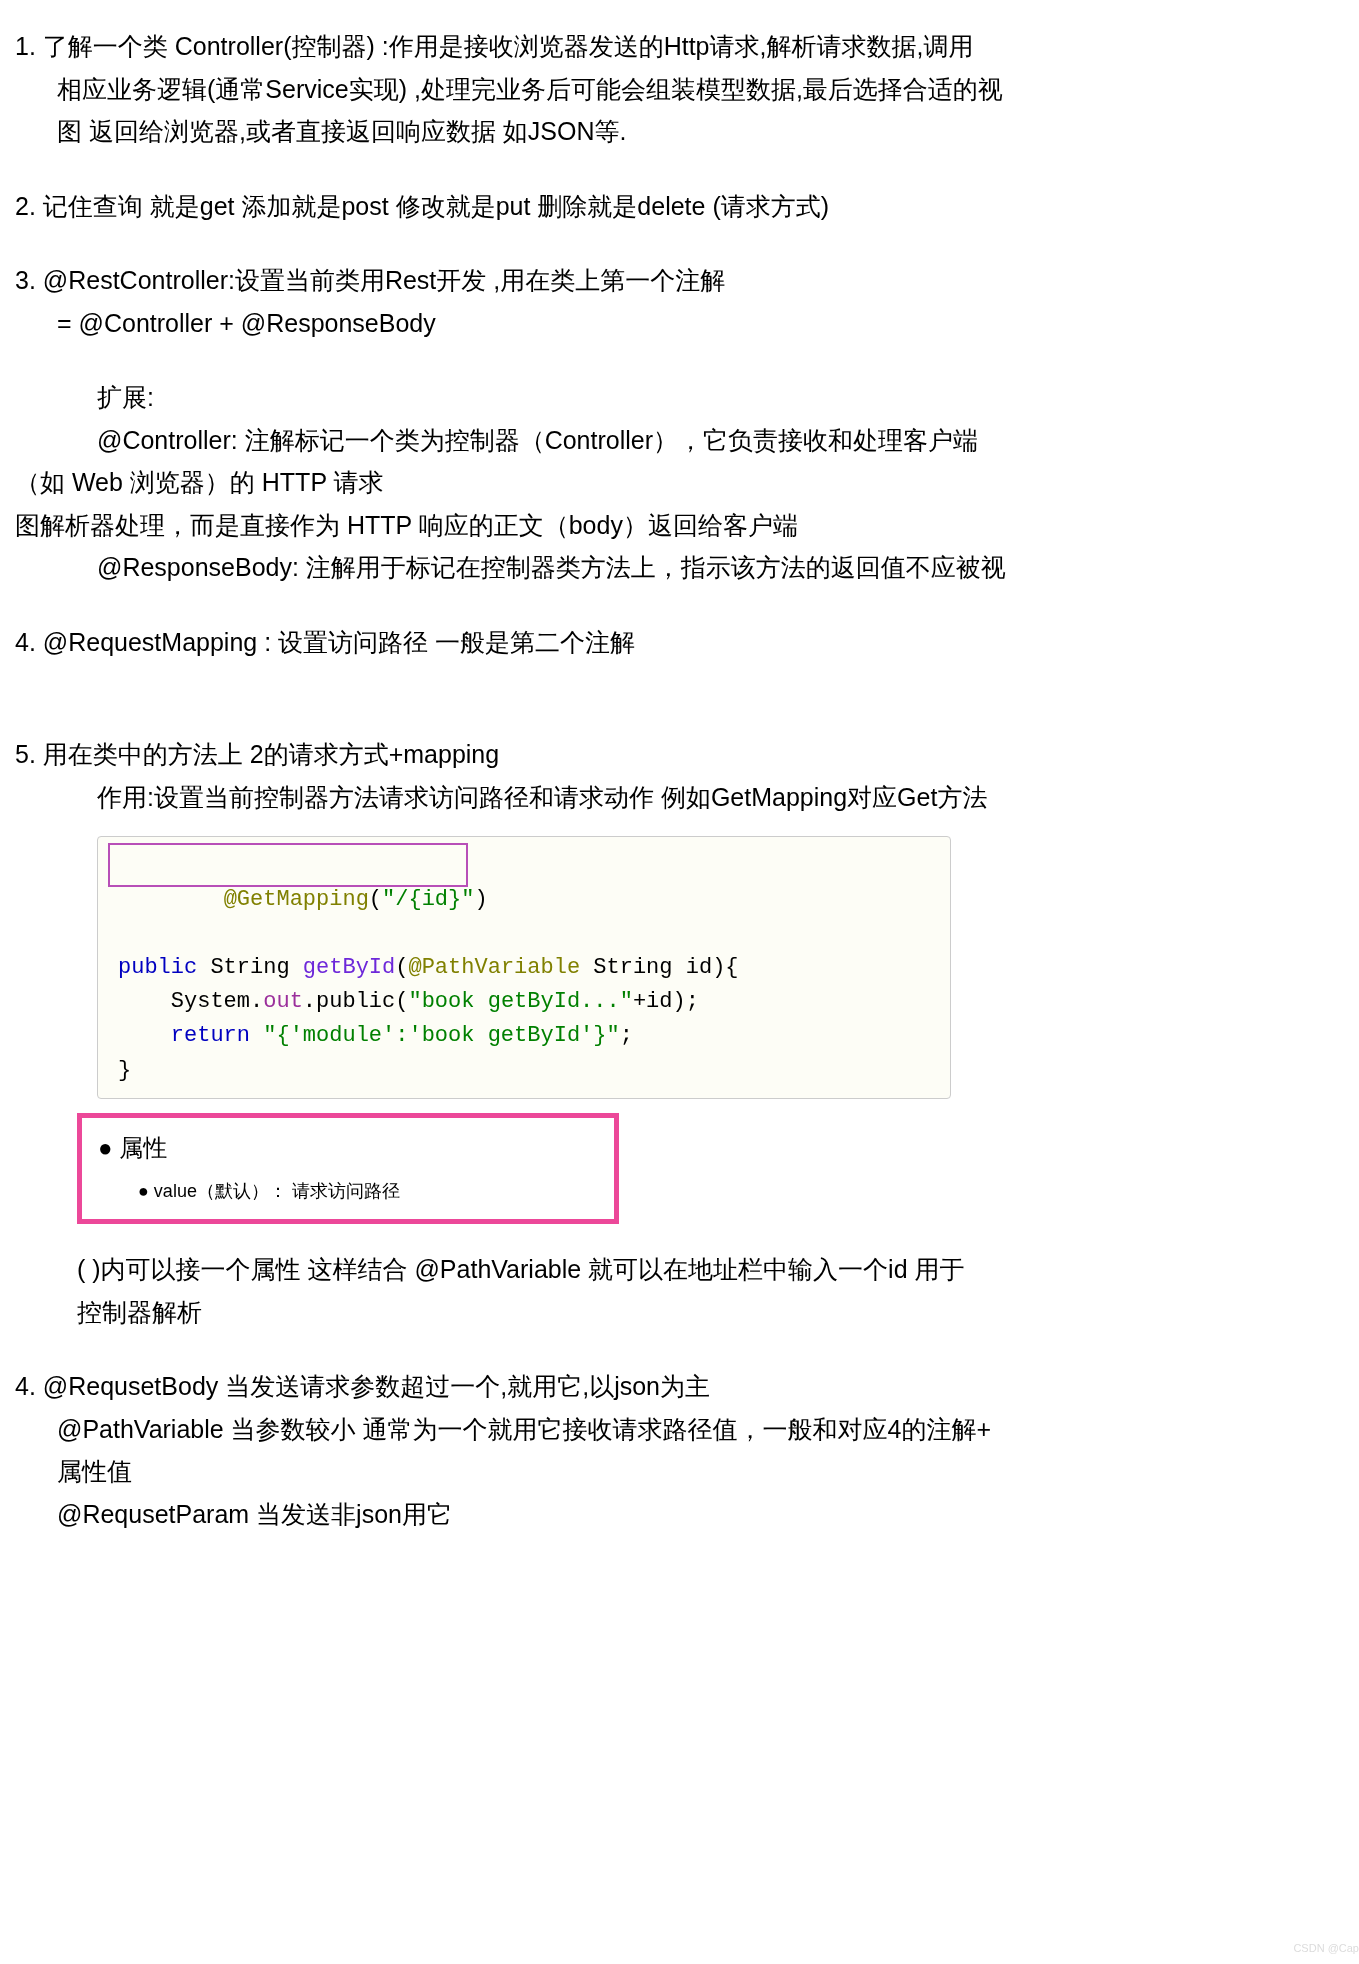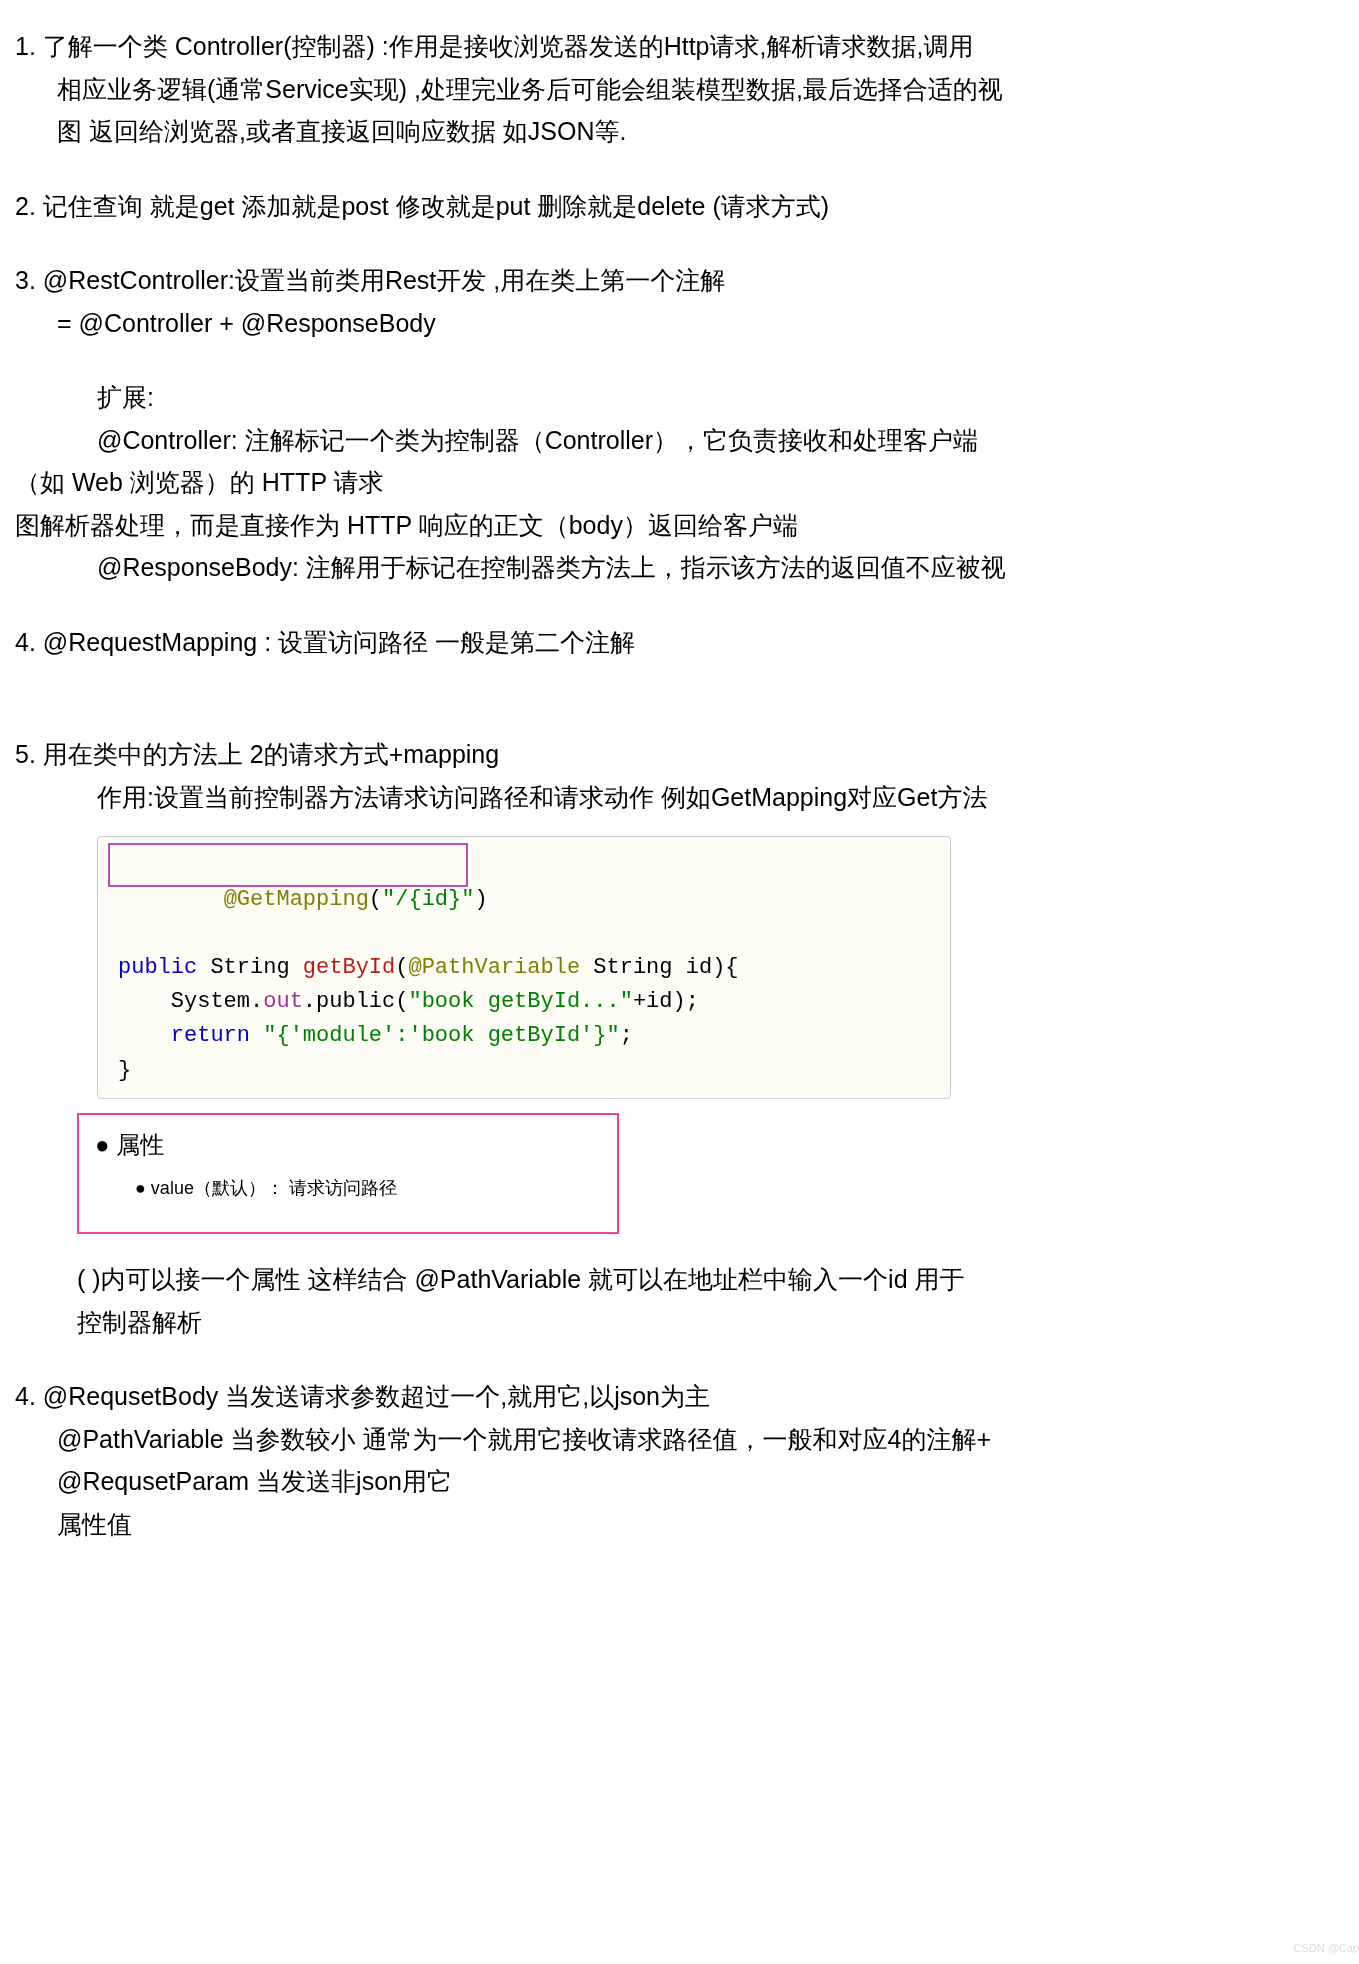--- a/index.html
+++ b/index.html
@@ -64,41 +64,41 @@
       top: -6px;
       left: -10px;
       width: 360px;
       height: 44px;
       pointer-events: none;
     }
     .attr-block {
       margin-left: 62px;
       margin-top: 14px;
       width: 542px;
-      border: 2px solid #ec4899;
-      padding: 10px 16px 28px 16px;
+      border: 5px solid #ec4899;
+      padding: 10px 16px 12px 16px;
     }
     .attr-line1 {
       font-size: 24px;
     }
     .attr-line2 {
       font-size: 18px;
       padding-left: 40px;
       font-family: "Microsoft YaHei", sans-serif;
       margin-top: 8px;
     }
     .after-attr {
       margin-left: 62px;
       margin-top: 24px;
     }
     .tok-anno { color: #808000; }
     .tok-str { color: #008000; }
     .tok-kw { color: #0000c0; }
     .tok-type { color: #000000; }
-    .tok-method { color: #b91c1c; }
+    .tok-method { color: #6d28d9; }
     .tok-static { color: #9b2f9b; }
     .tok-paren { color: #000000; }
     .watermark {
       position: fixed;
       right: 0;
       bottom: 6px;
       font-size: 11px;
       color: #dcdcdc;
       font-family: sans-serif;
     }
@@ -159,17 +159,17 @@
   <div class="after-attr">
     <span class="line">(   )内可以接一个属性  这样结合 @PathVariable 就可以在地址栏中输入一个id 用于</span>
     <span class="line">控制器解析</span>
   </div>
 </div>
 
 <div class="item extra-gap">
   <span>4.</span>
   <span>@RequsetBody 当发送请求参数超过一个,就用它,以json为主</span>
   <span class="line indent-1">@PathVariable 当参数较小 通常为一个就用它接收请求路径值，一般和对应4的注解+</span>
+  <span class="line indent-1">属性值</span>
   <span class="line indent-1">@RequsetParam 当发送非json用它</span>
-  <span class="line indent-1">属性值</span>
 </div>
 
 <div class="watermark">CSDN @Cap</div>
 
 </body></html>

